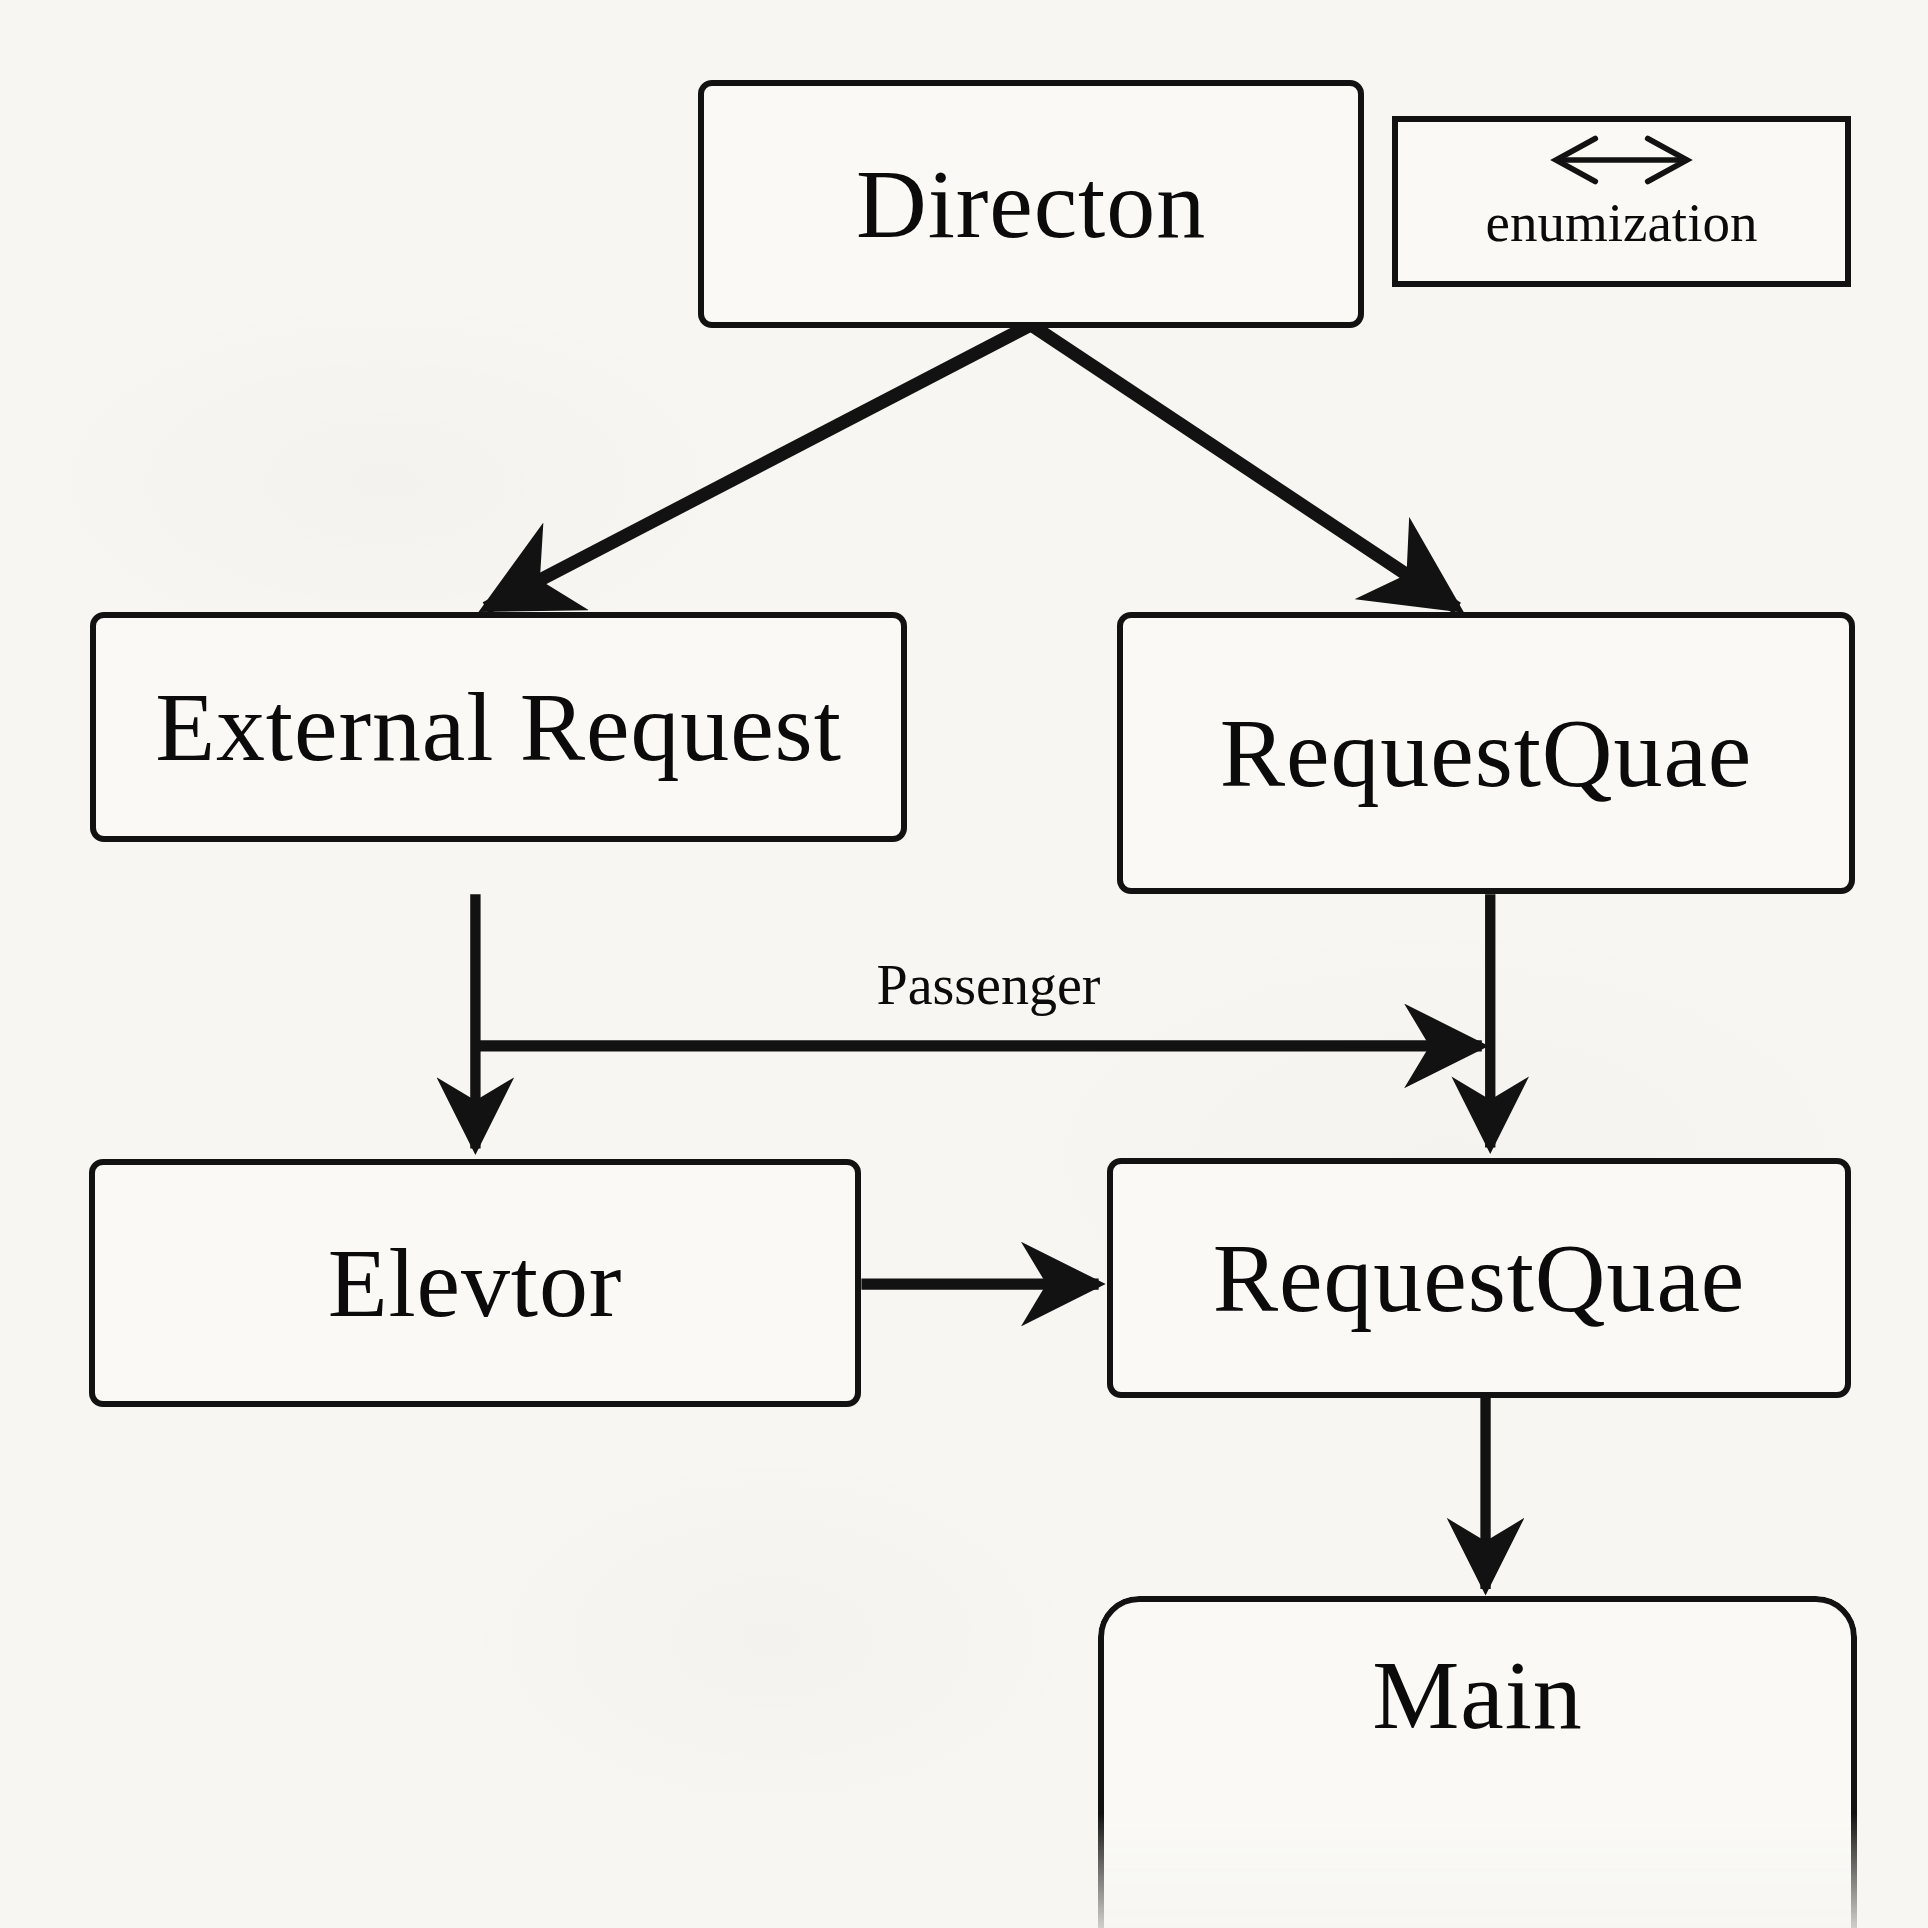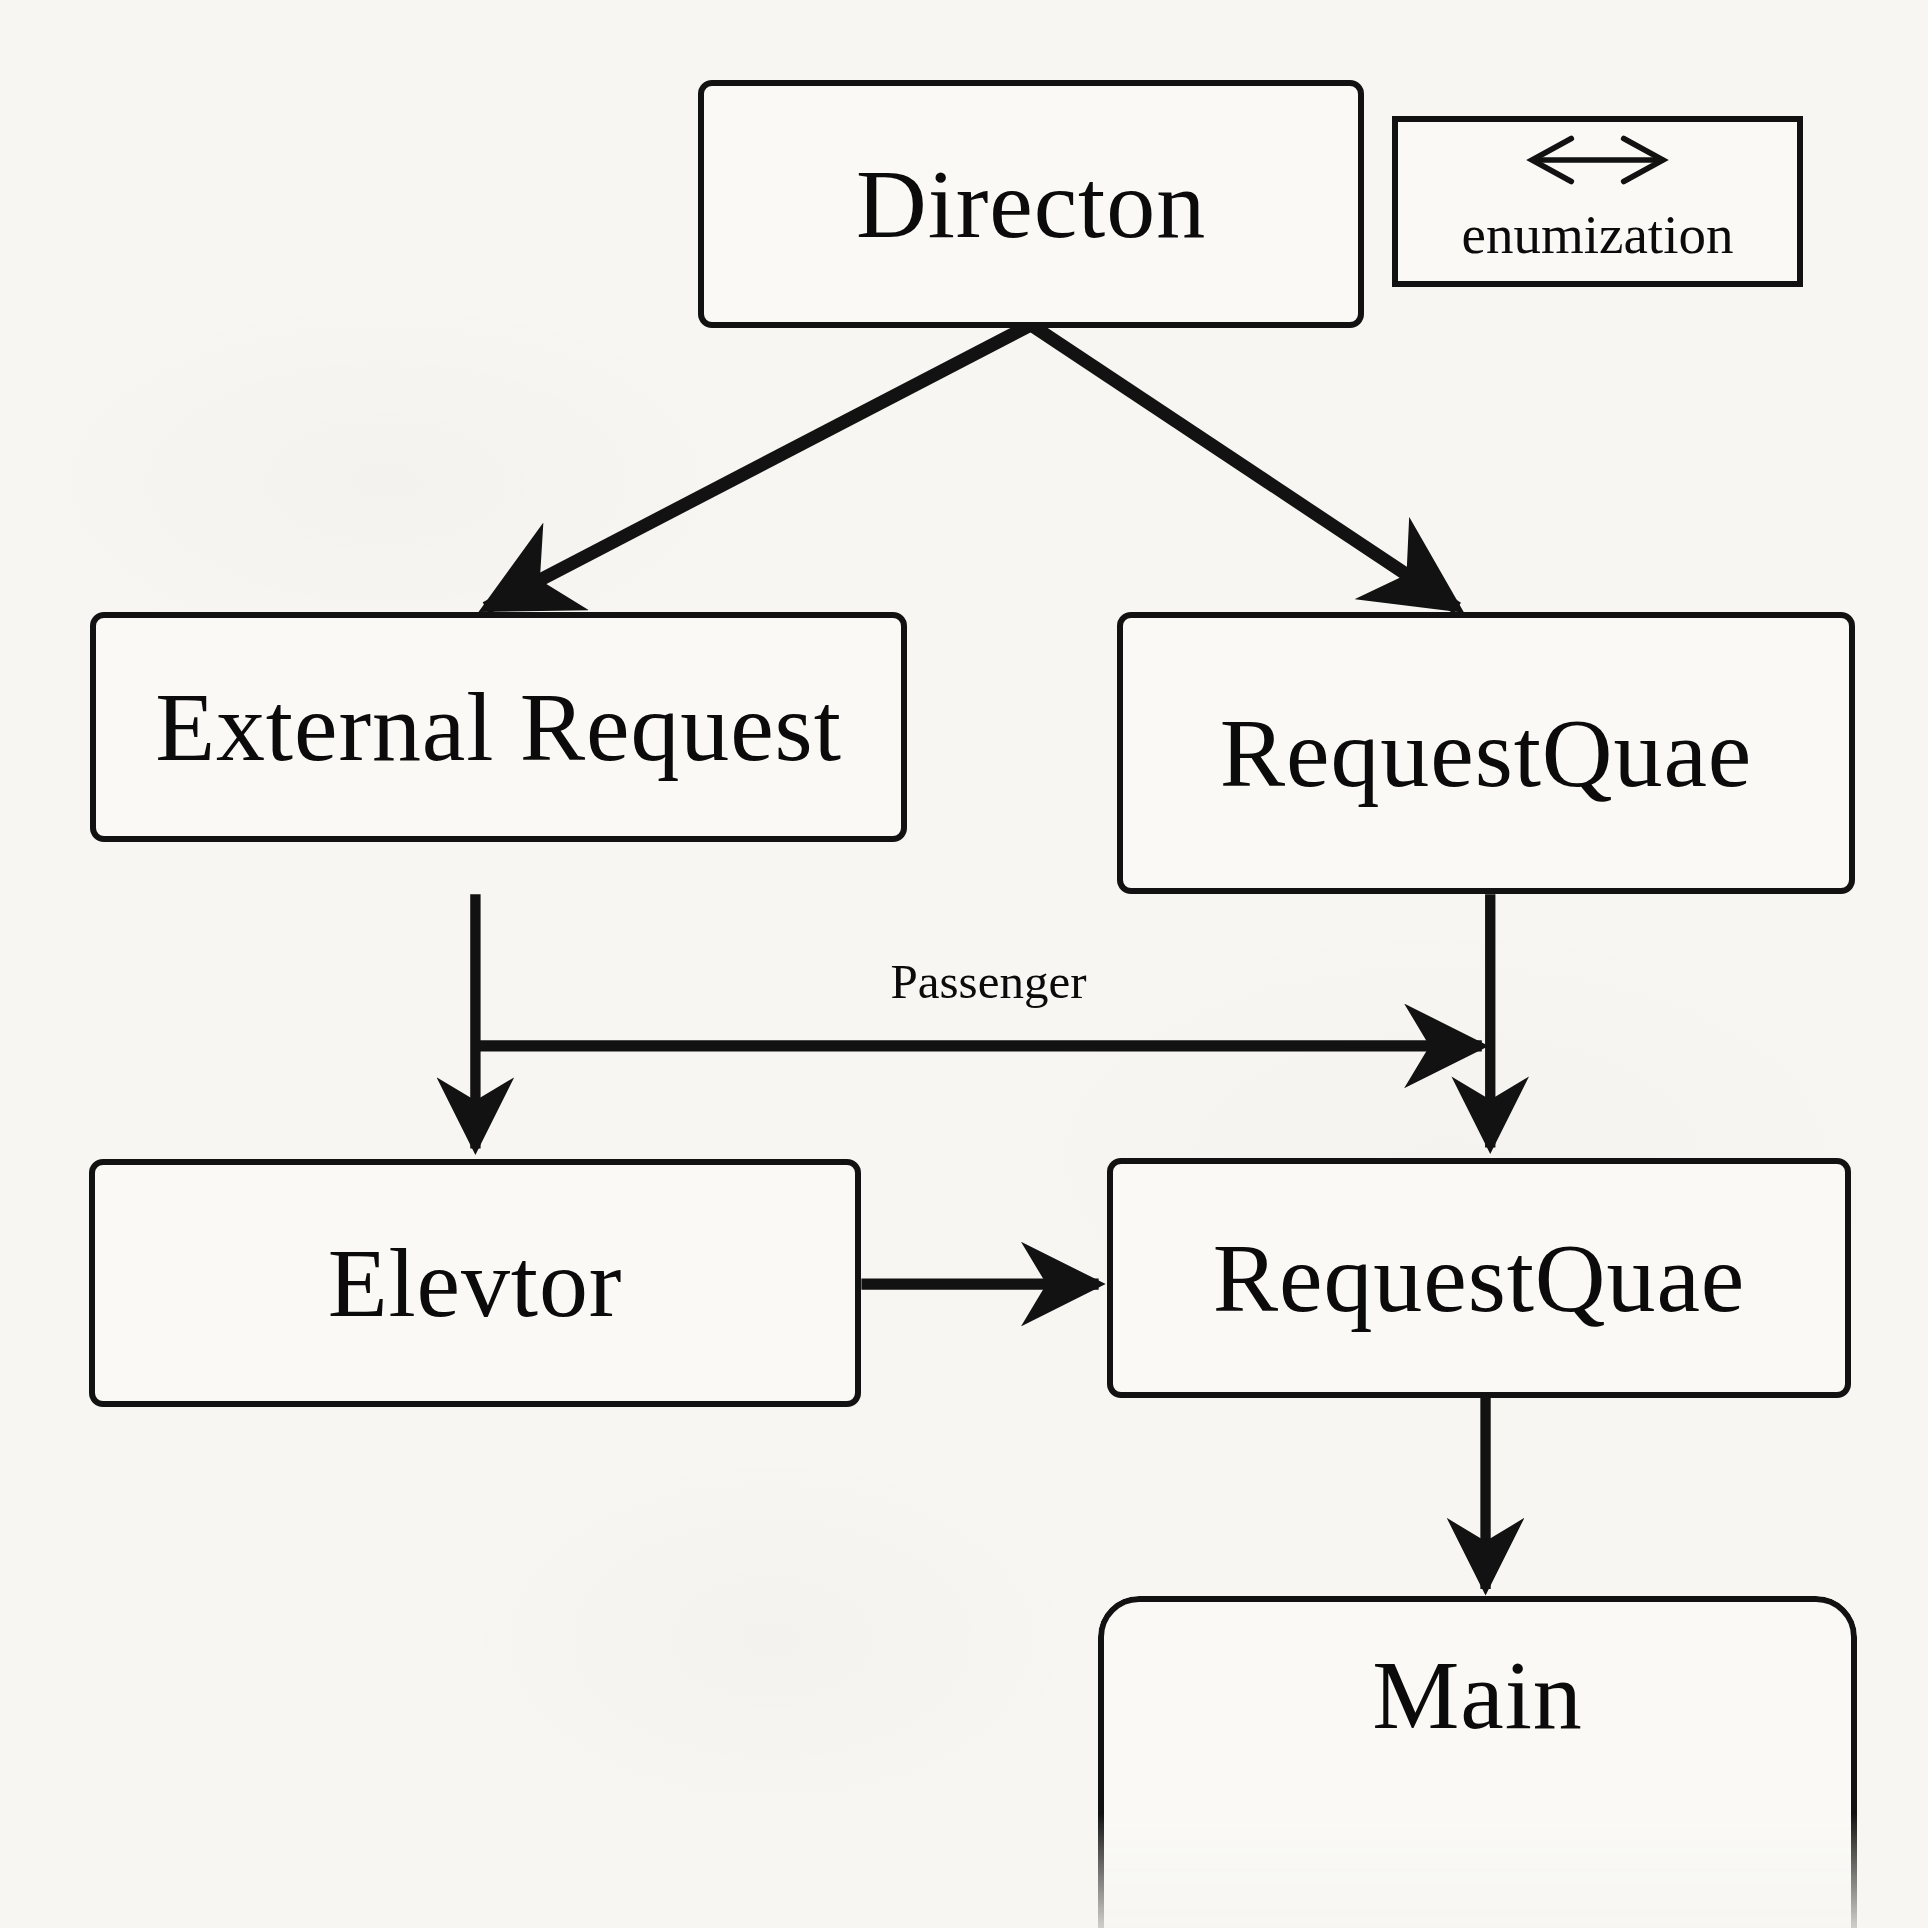--- a/index.html
+++ b/index.html
@@ -52,29 +52,28 @@
     left: 1098px; top: 1596px; width: 759px; height: 395px;
     border-radius: 41px 41px 0 0;
     align-items: flex-start;
     -webkit-mask-image: linear-gradient(to bottom, #000 55%, rgba(0,0,0,0) 90%);
     mask-image: linear-gradient(to bottom, #000 55%, rgba(0,0,0,0) 90%);
   }
   #node-main .label { margin-top: 44px; }
 
   #legend-box {
     position: absolute;
-    left: 1392px; top: 116px; width: 411px; height: 171px;
+    left: 1392px; top: 116px; width: 459px; height: 171px;
     box-sizing: border-box;
     border: 6.6px solid #121212;
     background: #faf9f6;
     display: flex;
     flex-direction: column;
     align-items: center;
     justify-content: flex-start;
-    gap: 12px;
   }
   #legend-box .legend-symbol {
     margin-top: 9.4px;
     width: 151px; height: 58px;
     display: block;
   }
   #legend-box .legend-label {
     font-size: 55px;
     line-height: 1;
     margin-top: 5.6px;
@@ -84,21 +83,21 @@
   #edges {
     position: absolute;
     left: 0; top: 0;
     width: 1928px; height: 1928px;
     pointer-events: none;
   }
   #edge-label-passenger {
     position: absolute;
     left: 706px; top: 957px; width: 565px;
     text-align: center;
-    font-size: 49px;
+    font-size: 56px;
     line-height: 1;
     white-space: nowrap;
   }
 </style>
 </head>
 <body>
 
 <div id="canvas">
 
   <svg id="edges" viewBox="0 0 2048 2048" xmlns="http://www.w3.org/2000/svg">

